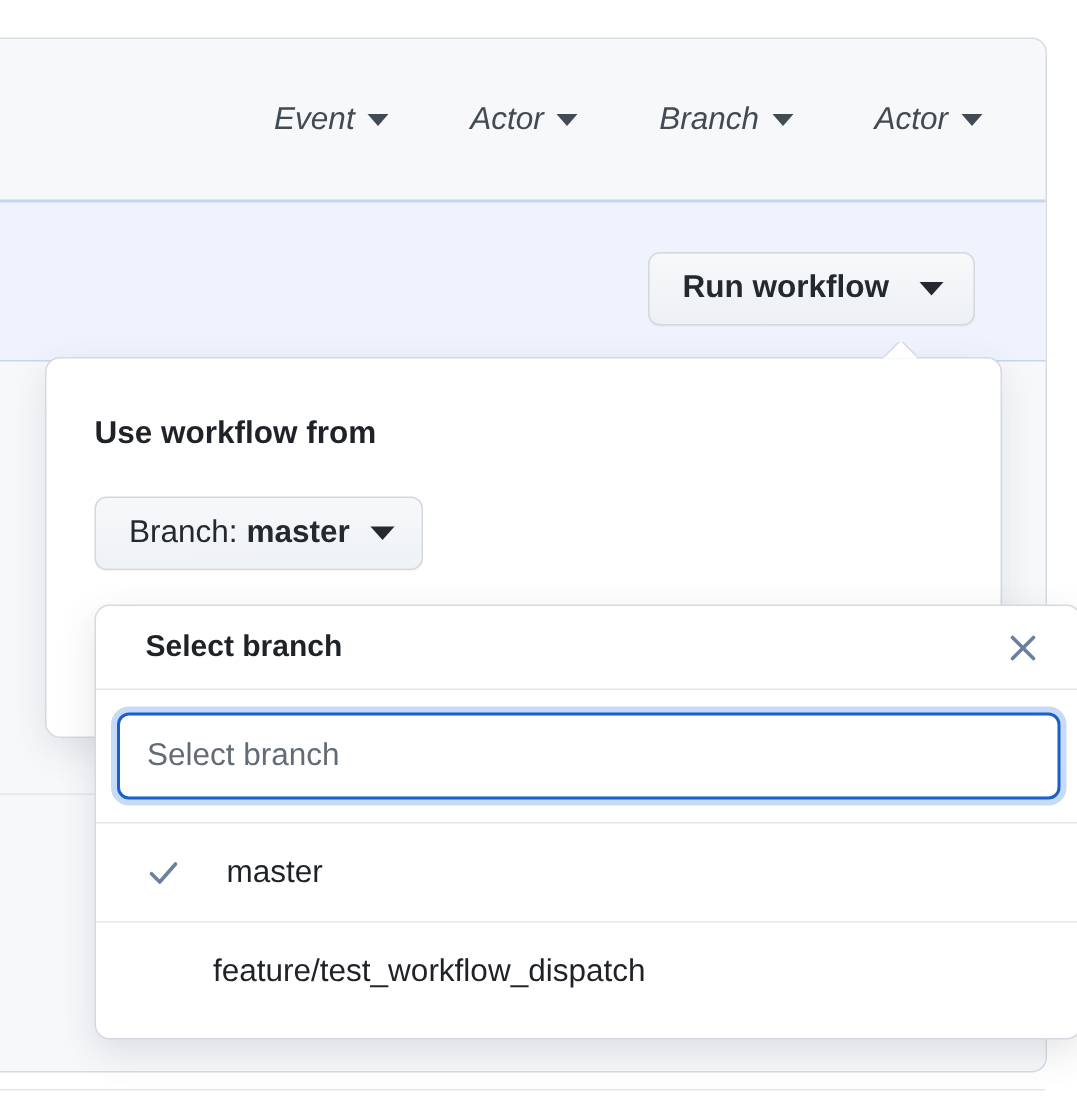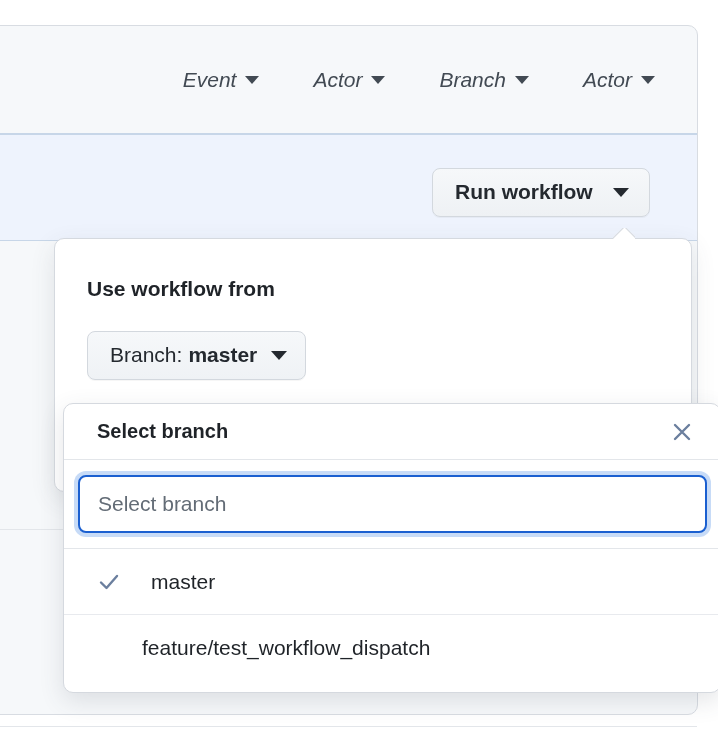--- a/index.html
+++ b/index.html
@@ -130,21 +130,20 @@
     left: 30px;
     top: 238px;
     width: 638px;
     height: 254px;
     background: #ffffff;
     border: 1px solid #d5d9df;
     border-radius: 10px;
     box-shadow: 0 8px 24px rgba(66,74,83,0.12);
     box-sizing: border-box;
     z-index: 20;
-    margin-left: 24px;
   }
 
   .popover-arrow {
     position: absolute;
     left: 558px;
     top: -11px;
     width: 22px;
     height: 11px;
     overflow: hidden;
     z-index: 21;

